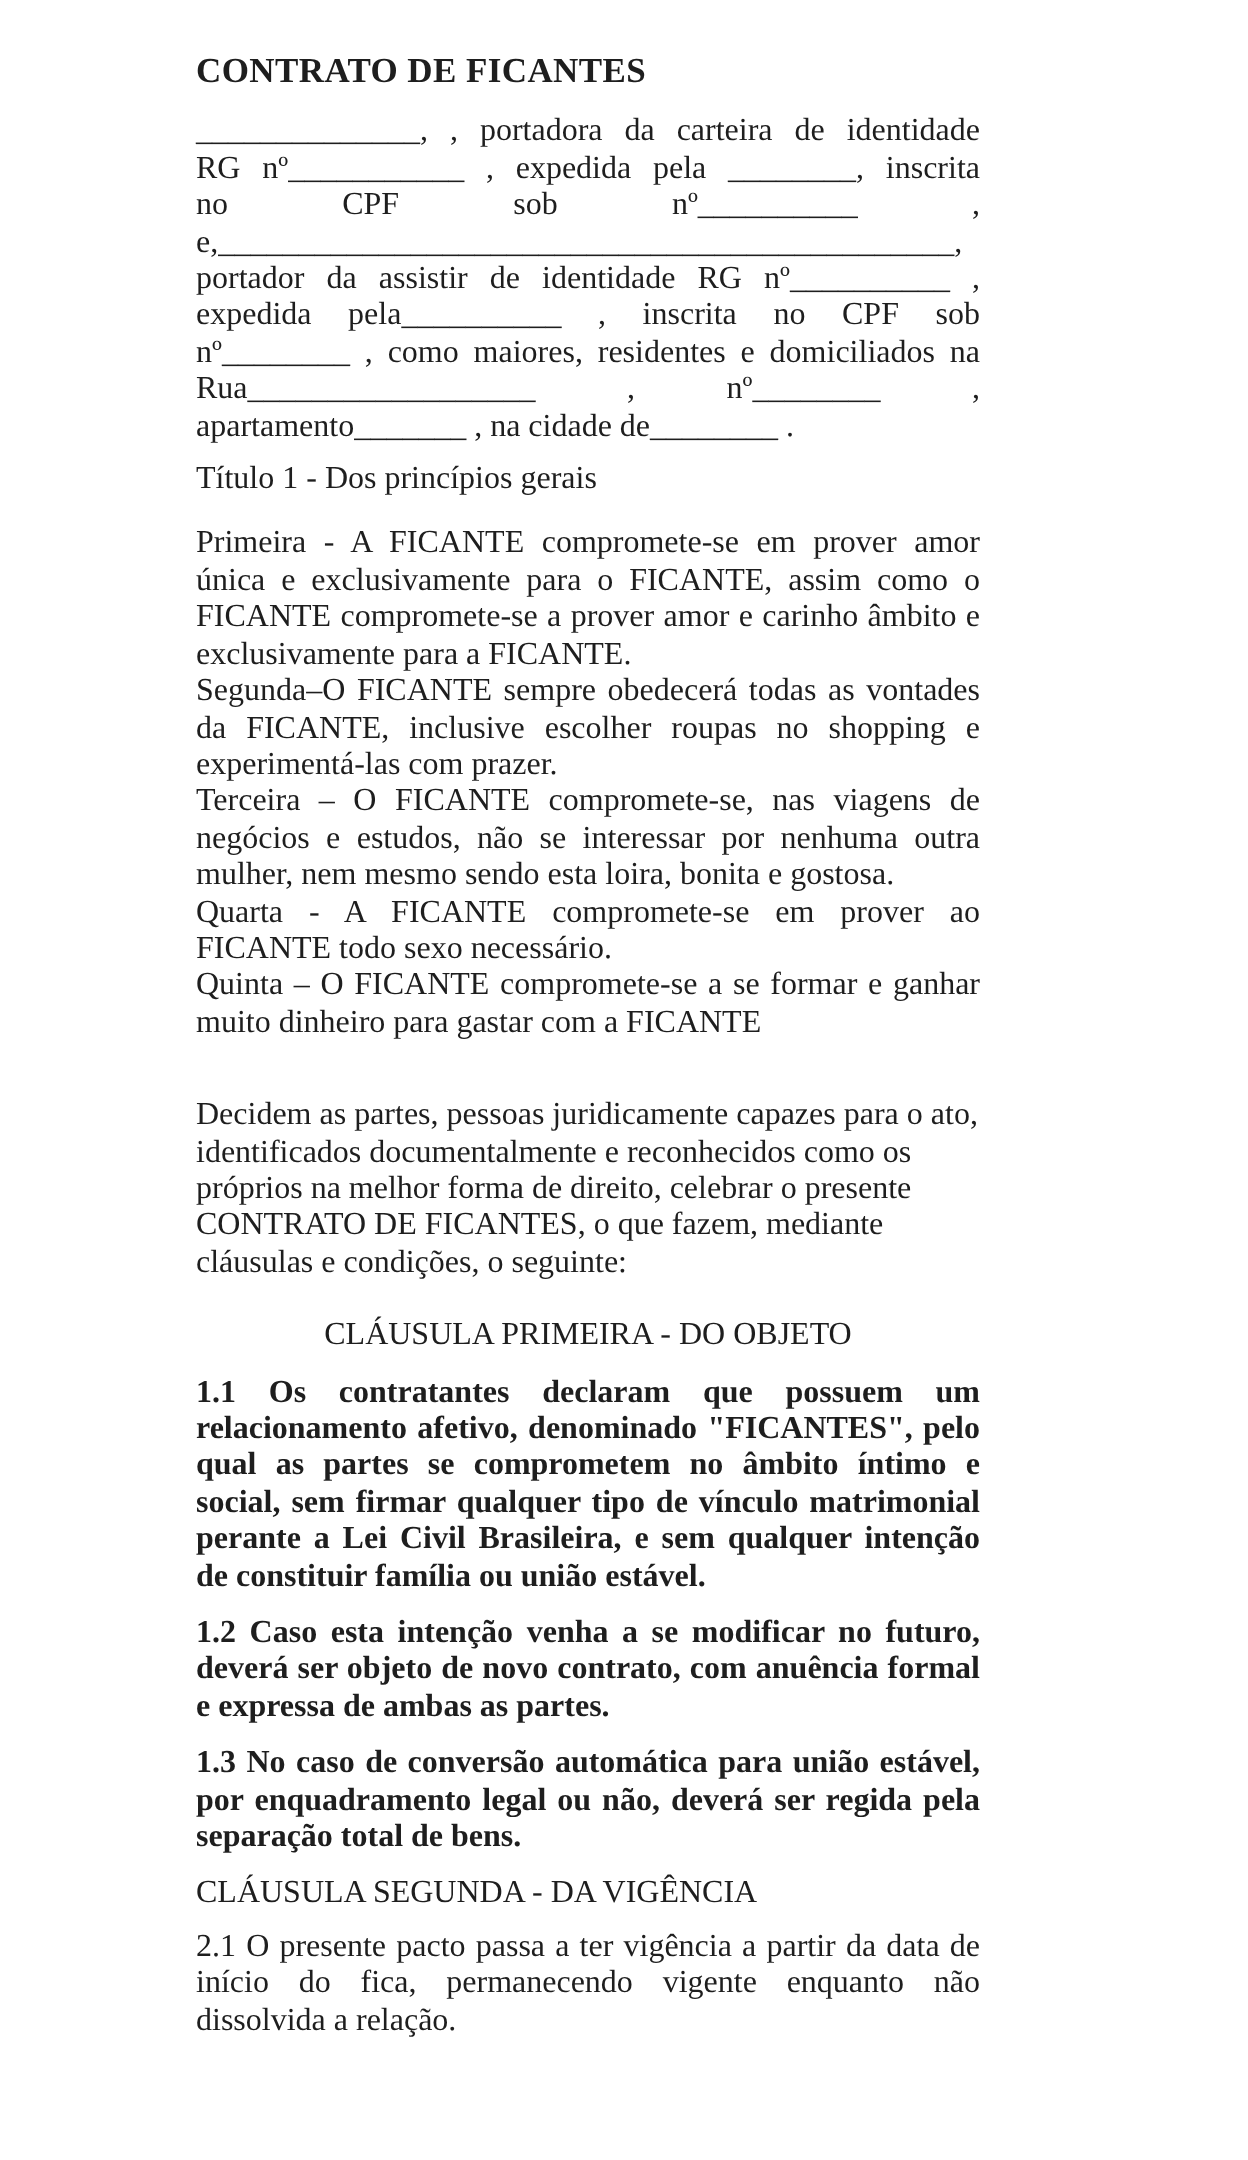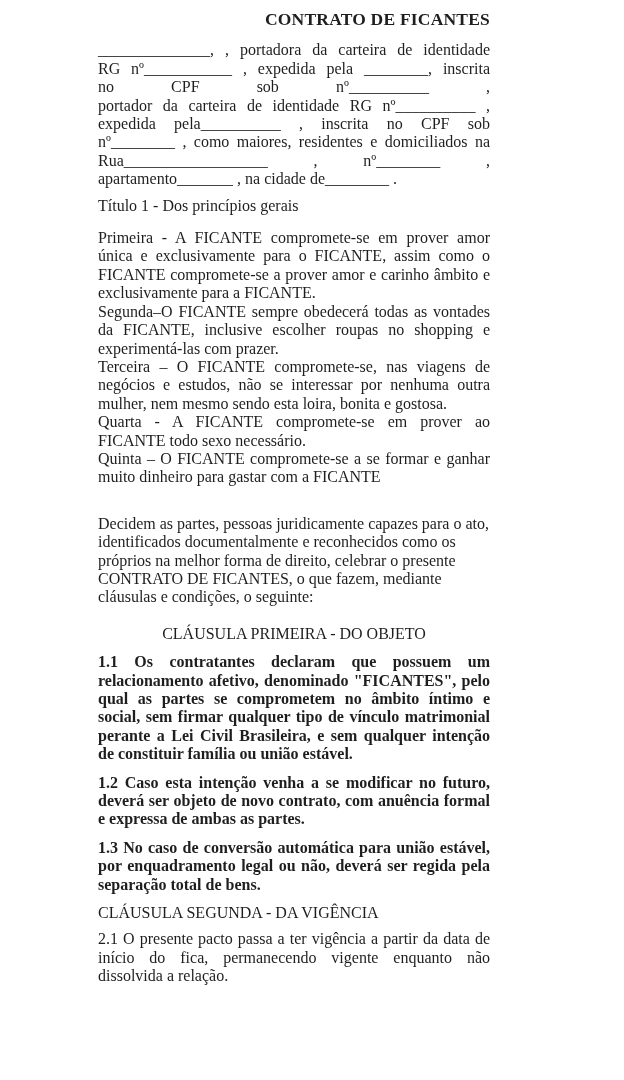--- a/index.html
+++ b/index.html
@@ -9,24 +9,24 @@
     box-sizing: border-box;
     background: #ffffff;
     color: #1e1e1e;
     font-family: "Liberation Serif", "DejaVu Serif", serif;
     font-size: 16px;
     line-height: 18.4px;
     padding: 8px 134px 0 98px;
     overflow: hidden;
   }
   .doc-title {
-    text-align: right;
+    text-align: left;
     font-weight: 700;
     font-size: 17.5px;
-    margin: 2px 0 13px 0;
+    margin: 18px 0 13px 0;
     letter-spacing: 0.2px;
   }
   .fill-line { text-align: left; }
   .fill-line.stretch {
     text-align: justify;
     text-align-last: justify;
   }
   .heading { font-weight: 400; }
   .h-titulo1 { margin: 8px 0 14px 0; }
   .clause-p {
@@ -53,21 +53,22 @@
 <body>
 
 <div>
 
   <div class="doc-title">CONTRATO DE FICANTES</div>
 
   <div>
     <div class="fill-line stretch">______________, , portadora da carteira de identidade</div>
     <div class="fill-line stretch">RG nº___________ , expedida pela ________, inscrita</div>
     <div class="fill-line stretch">no CPF sob nº__________ ,</div>
-    <div class="fill-line stretch">portador da carteira de identidade RG nº__________ ,</div>
+    <div class="fill-line">e,______________________________________________,</div>
+    <div class="fill-line stretch">portador da assistir de identidade RG nº__________ ,</div>
     <div class="fill-line stretch">expedida pela__________ , inscrita no CPF sob</div>
     <div class="fill-line stretch">nº________ , como maiores, residentes e domiciliados na</div>
     <div class="fill-line stretch">Rua__________________ , nº________ ,</div>
     <div class="fill-line">apartamento_______ , na cidade de________ .</div>
   </div>
 
   <div class="heading h-titulo1">Título 1 - Dos princípios gerais</div>
 
   <div>
     <p class="clause-p">Primeira - A FICANTE compromete-se em prover amor única e exclusivamente para o FICANTE, assim como o FICANTE compromete-se a prover amor e carinho âmbito e exclusivamente para a FICANTE.</p>

